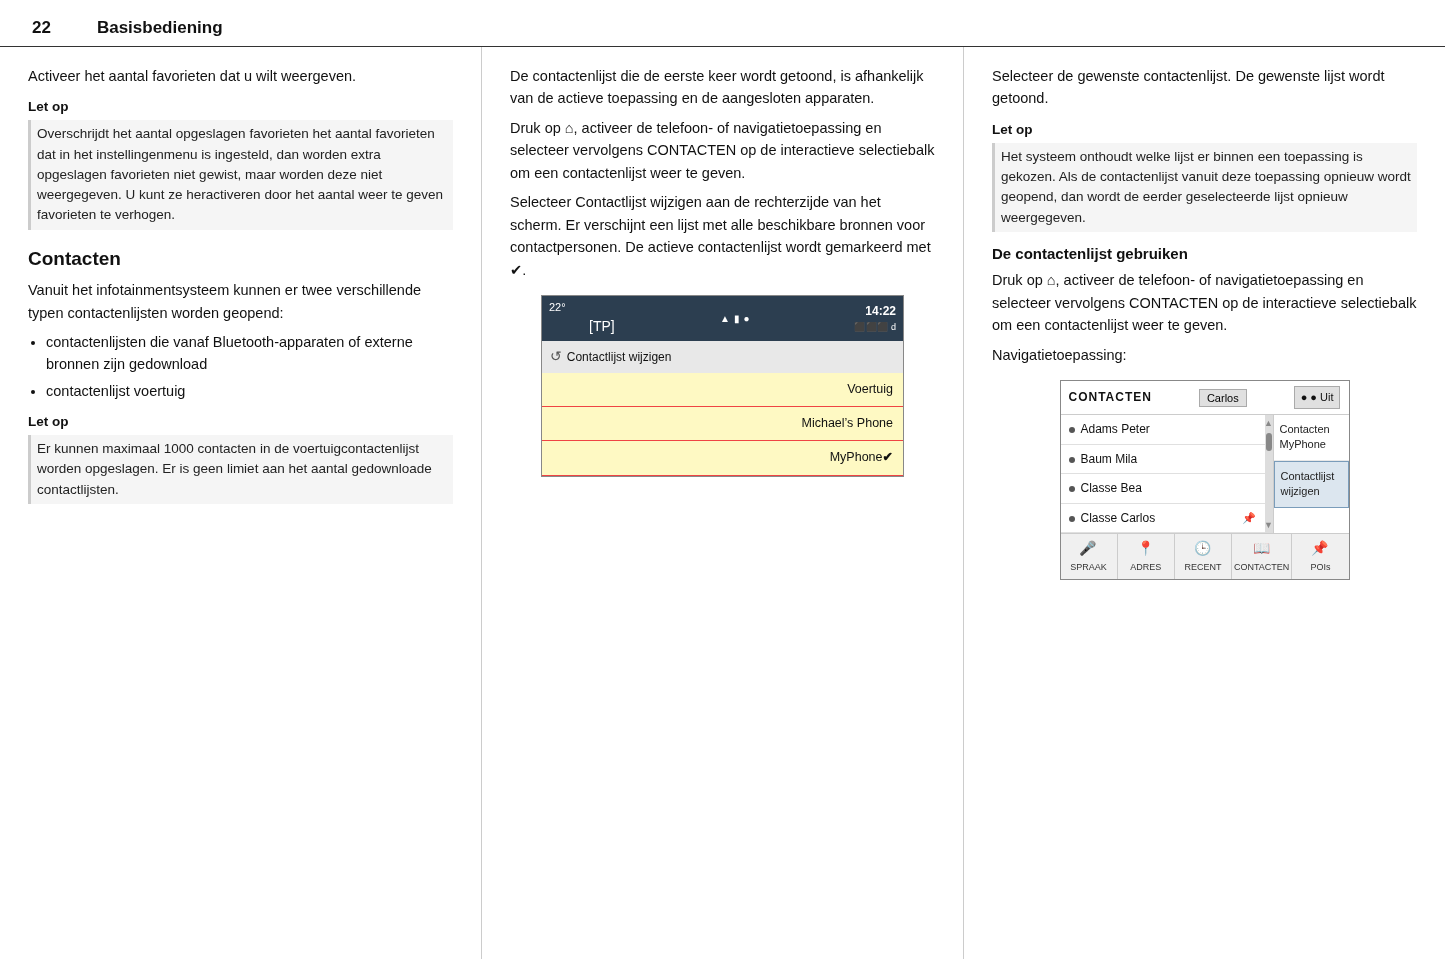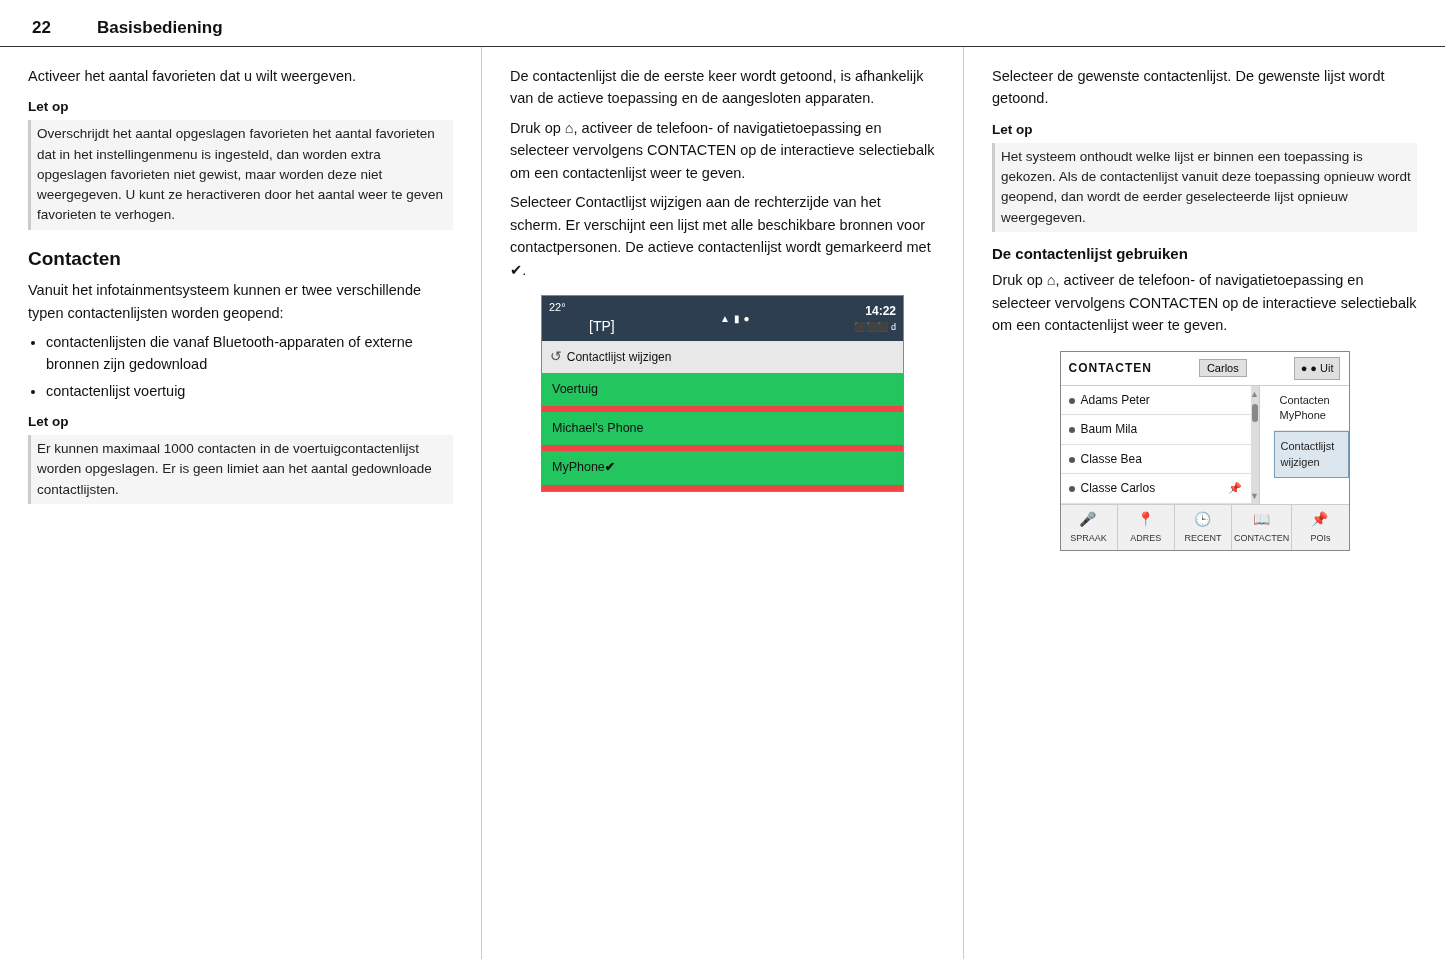--- a/index.html
+++ b/index.html
@@ -122,26 +122,26 @@
       align-items: center;
       background: #e8e8e8;
       padding: 5px 8px;
       font-size: 12px;
       gap: 5px;
     }
     .device-menu-header .arrow { font-size: 14px; color: #555; }
 
     .device-list-item {
       padding: 7px 10px;
-      border-bottom: 6px solid #ef4444;
+      border-bottom: 1px solid #ef4444;
       font-size: 12.5px;
       display: flex;
       align-items: center;
-      justify-content: flex-start;
-      background: #22c55e;
+      justify-content: flex-end;
+      background: #fef9c3;
     }
 
     
     .contacts-screen {
       border: 1.5px solid #888;
       background: #fff;
       margin: 14px auto 0 auto;
       width: 290px;
       font-family: Arial, Helvetica, sans-serif;
       font-size: 12px;
@@ -167,21 +167,20 @@
       border: 1px solid #aaa;
       padding: 2px 6px;
       font-size: 11px;
       display: flex;
       align-items: center;
       gap: 3px;
     }
 
     .contacts-list {
       display: flex;
-      gap: 14px;
     }
     .contacts-list-right {
       width: 75px;
       background: #fff;
     }
 
     .contact-item {
       padding: 5px 8px;
       border-bottom: 1px solid #e0e0e0;
       font-size: 12px;
@@ -323,20 +322,21 @@
 
     <div>
       <div class="note-label">Let op</div>
       <div class="note-text">Het systeem onthoudt welke lijst er binnen een toepassing is gekozen. Als de contactenlijst vanuit deze toepassing opnieuw wordt geopend, dan wordt de eerder geselecteerde lijst opnieuw weergegeven.</div>
     </div>
 
     <h3 class="sub-heading">De contactenlijst gebruiken</h3>
 
     <p class="body-text">Druk op ⌂, activeer de telefoon- of navigatietoepassing en selecteer vervolgens CONTACTEN op de interactieve selectiebalk om een contactenlijst weer te geven.</p>
 
+    <p class="body-text">Navigatietoepassing:</p>
 
     <div class="contacts-screen">
       <div class="contacts-header">
         <span class="title">CONTACTEN</span>
         <button class="sort-btn">Carlos</button>
         <span class="toggle">
           <span>●</span>
           <span>● Uit</span>
         </span>
       </div>

